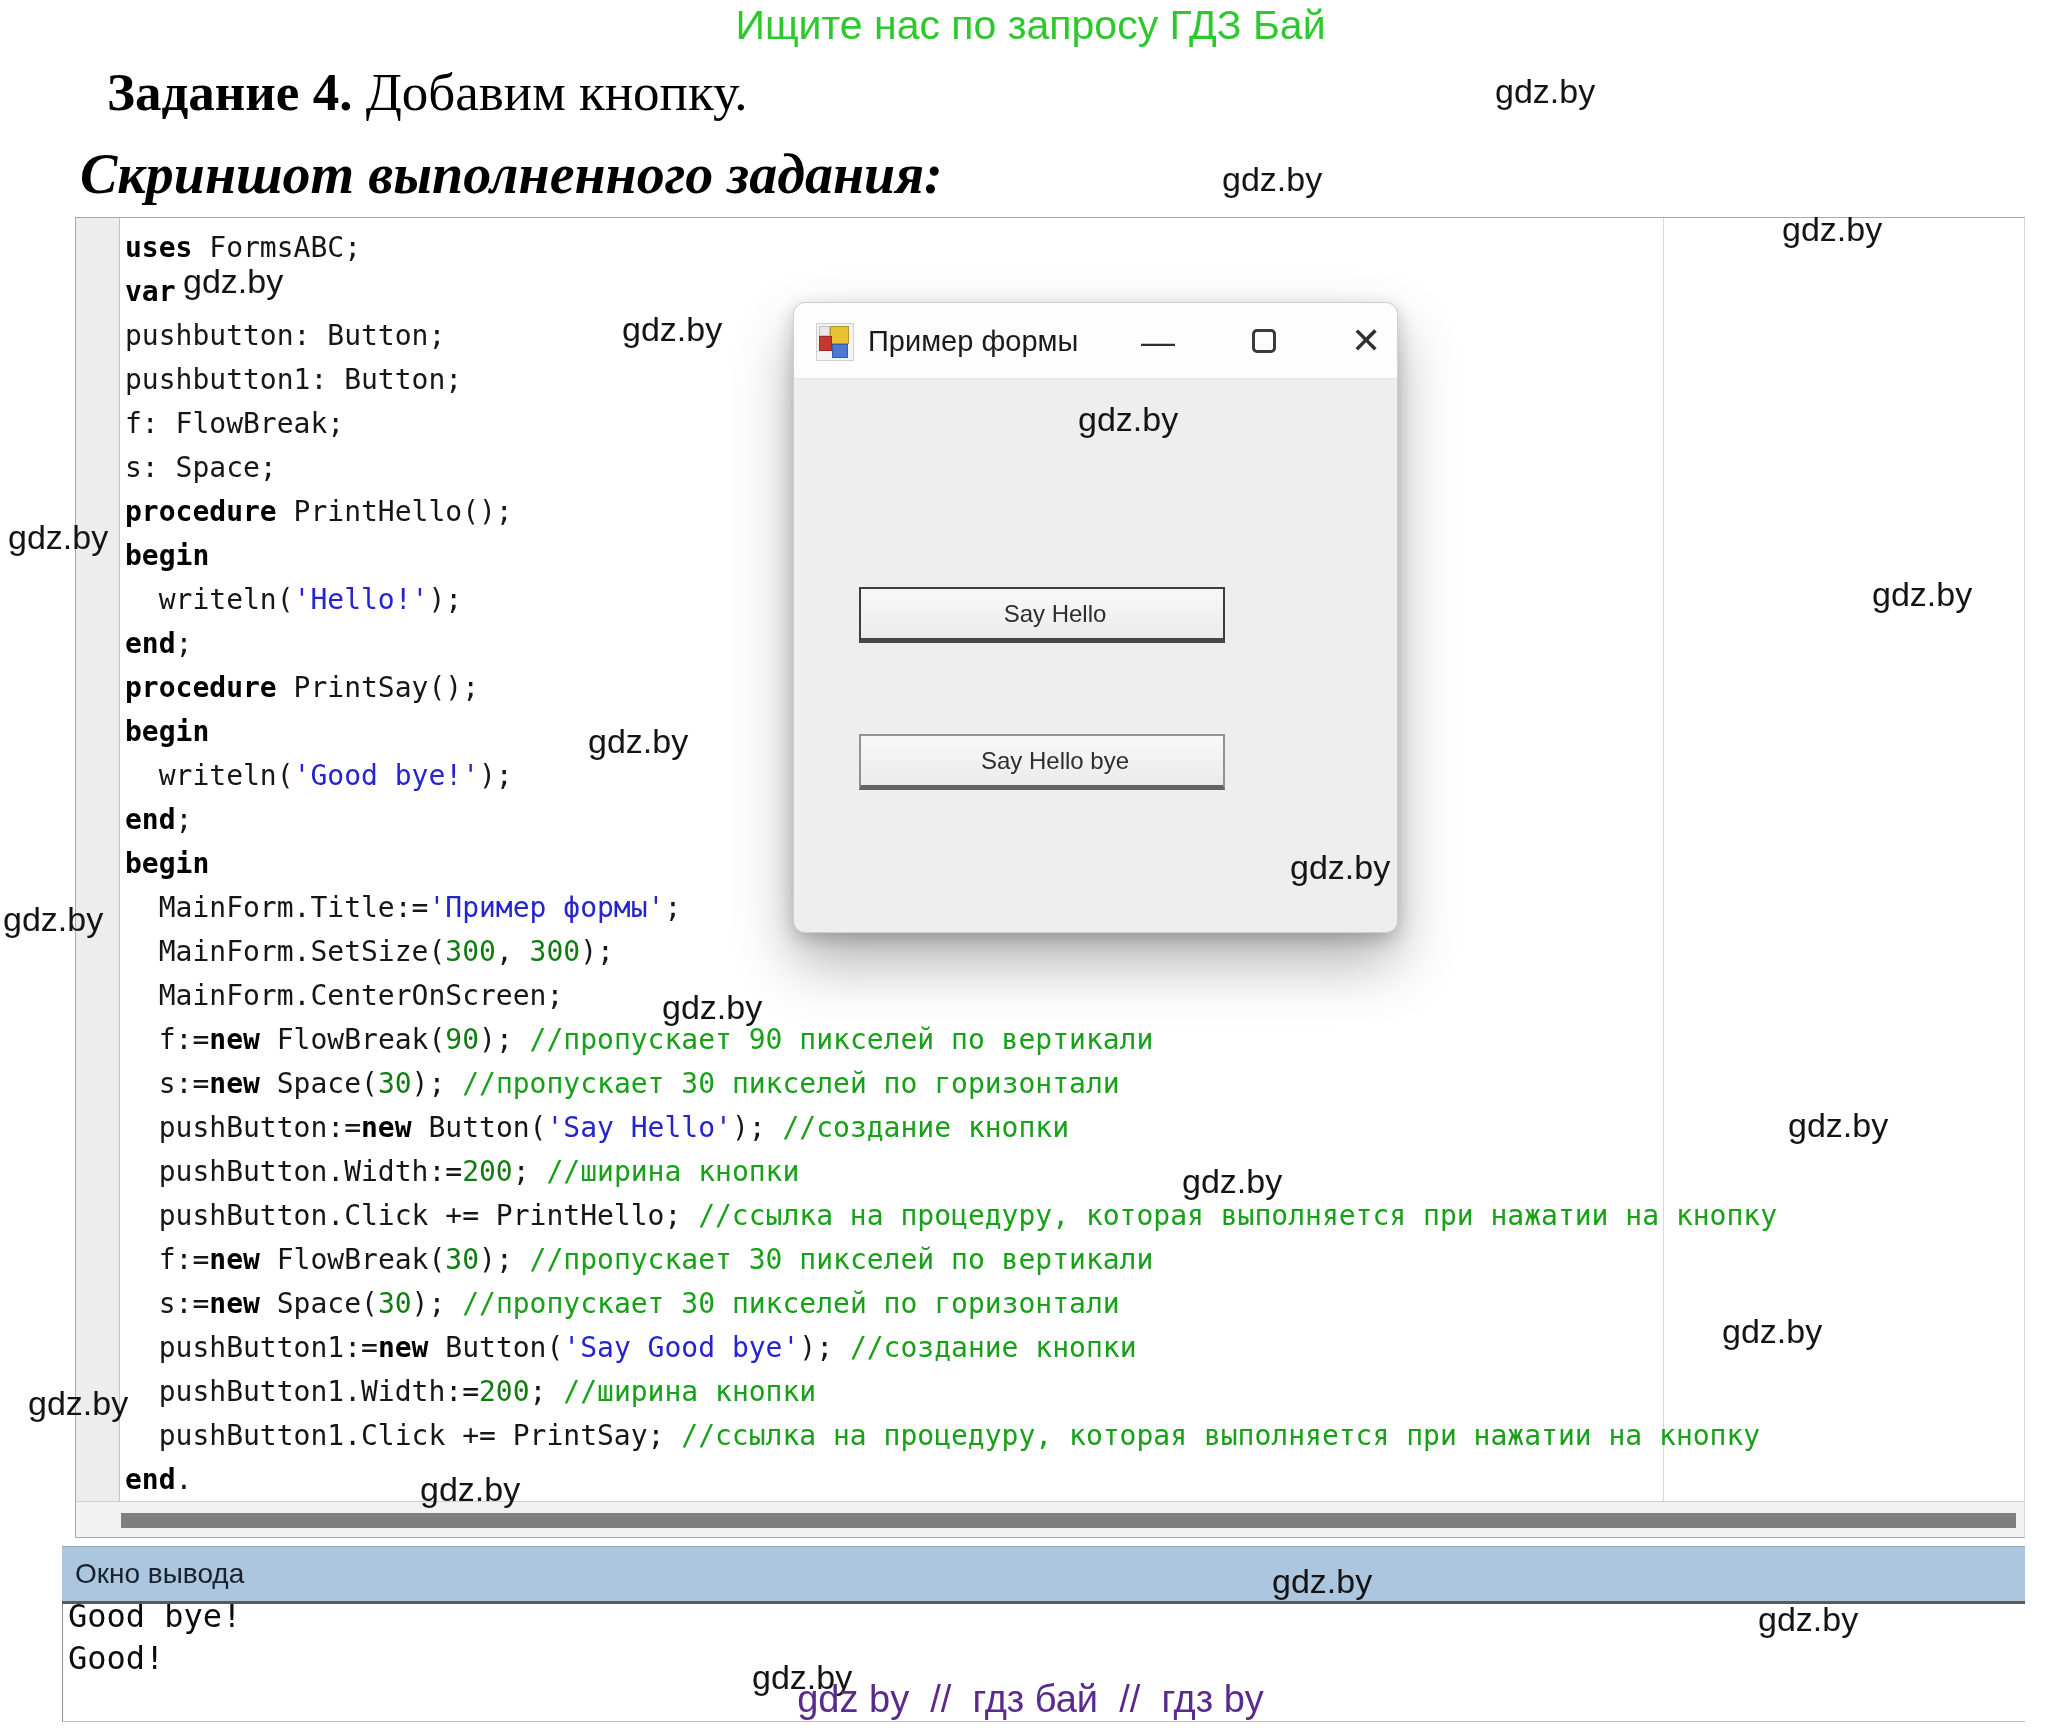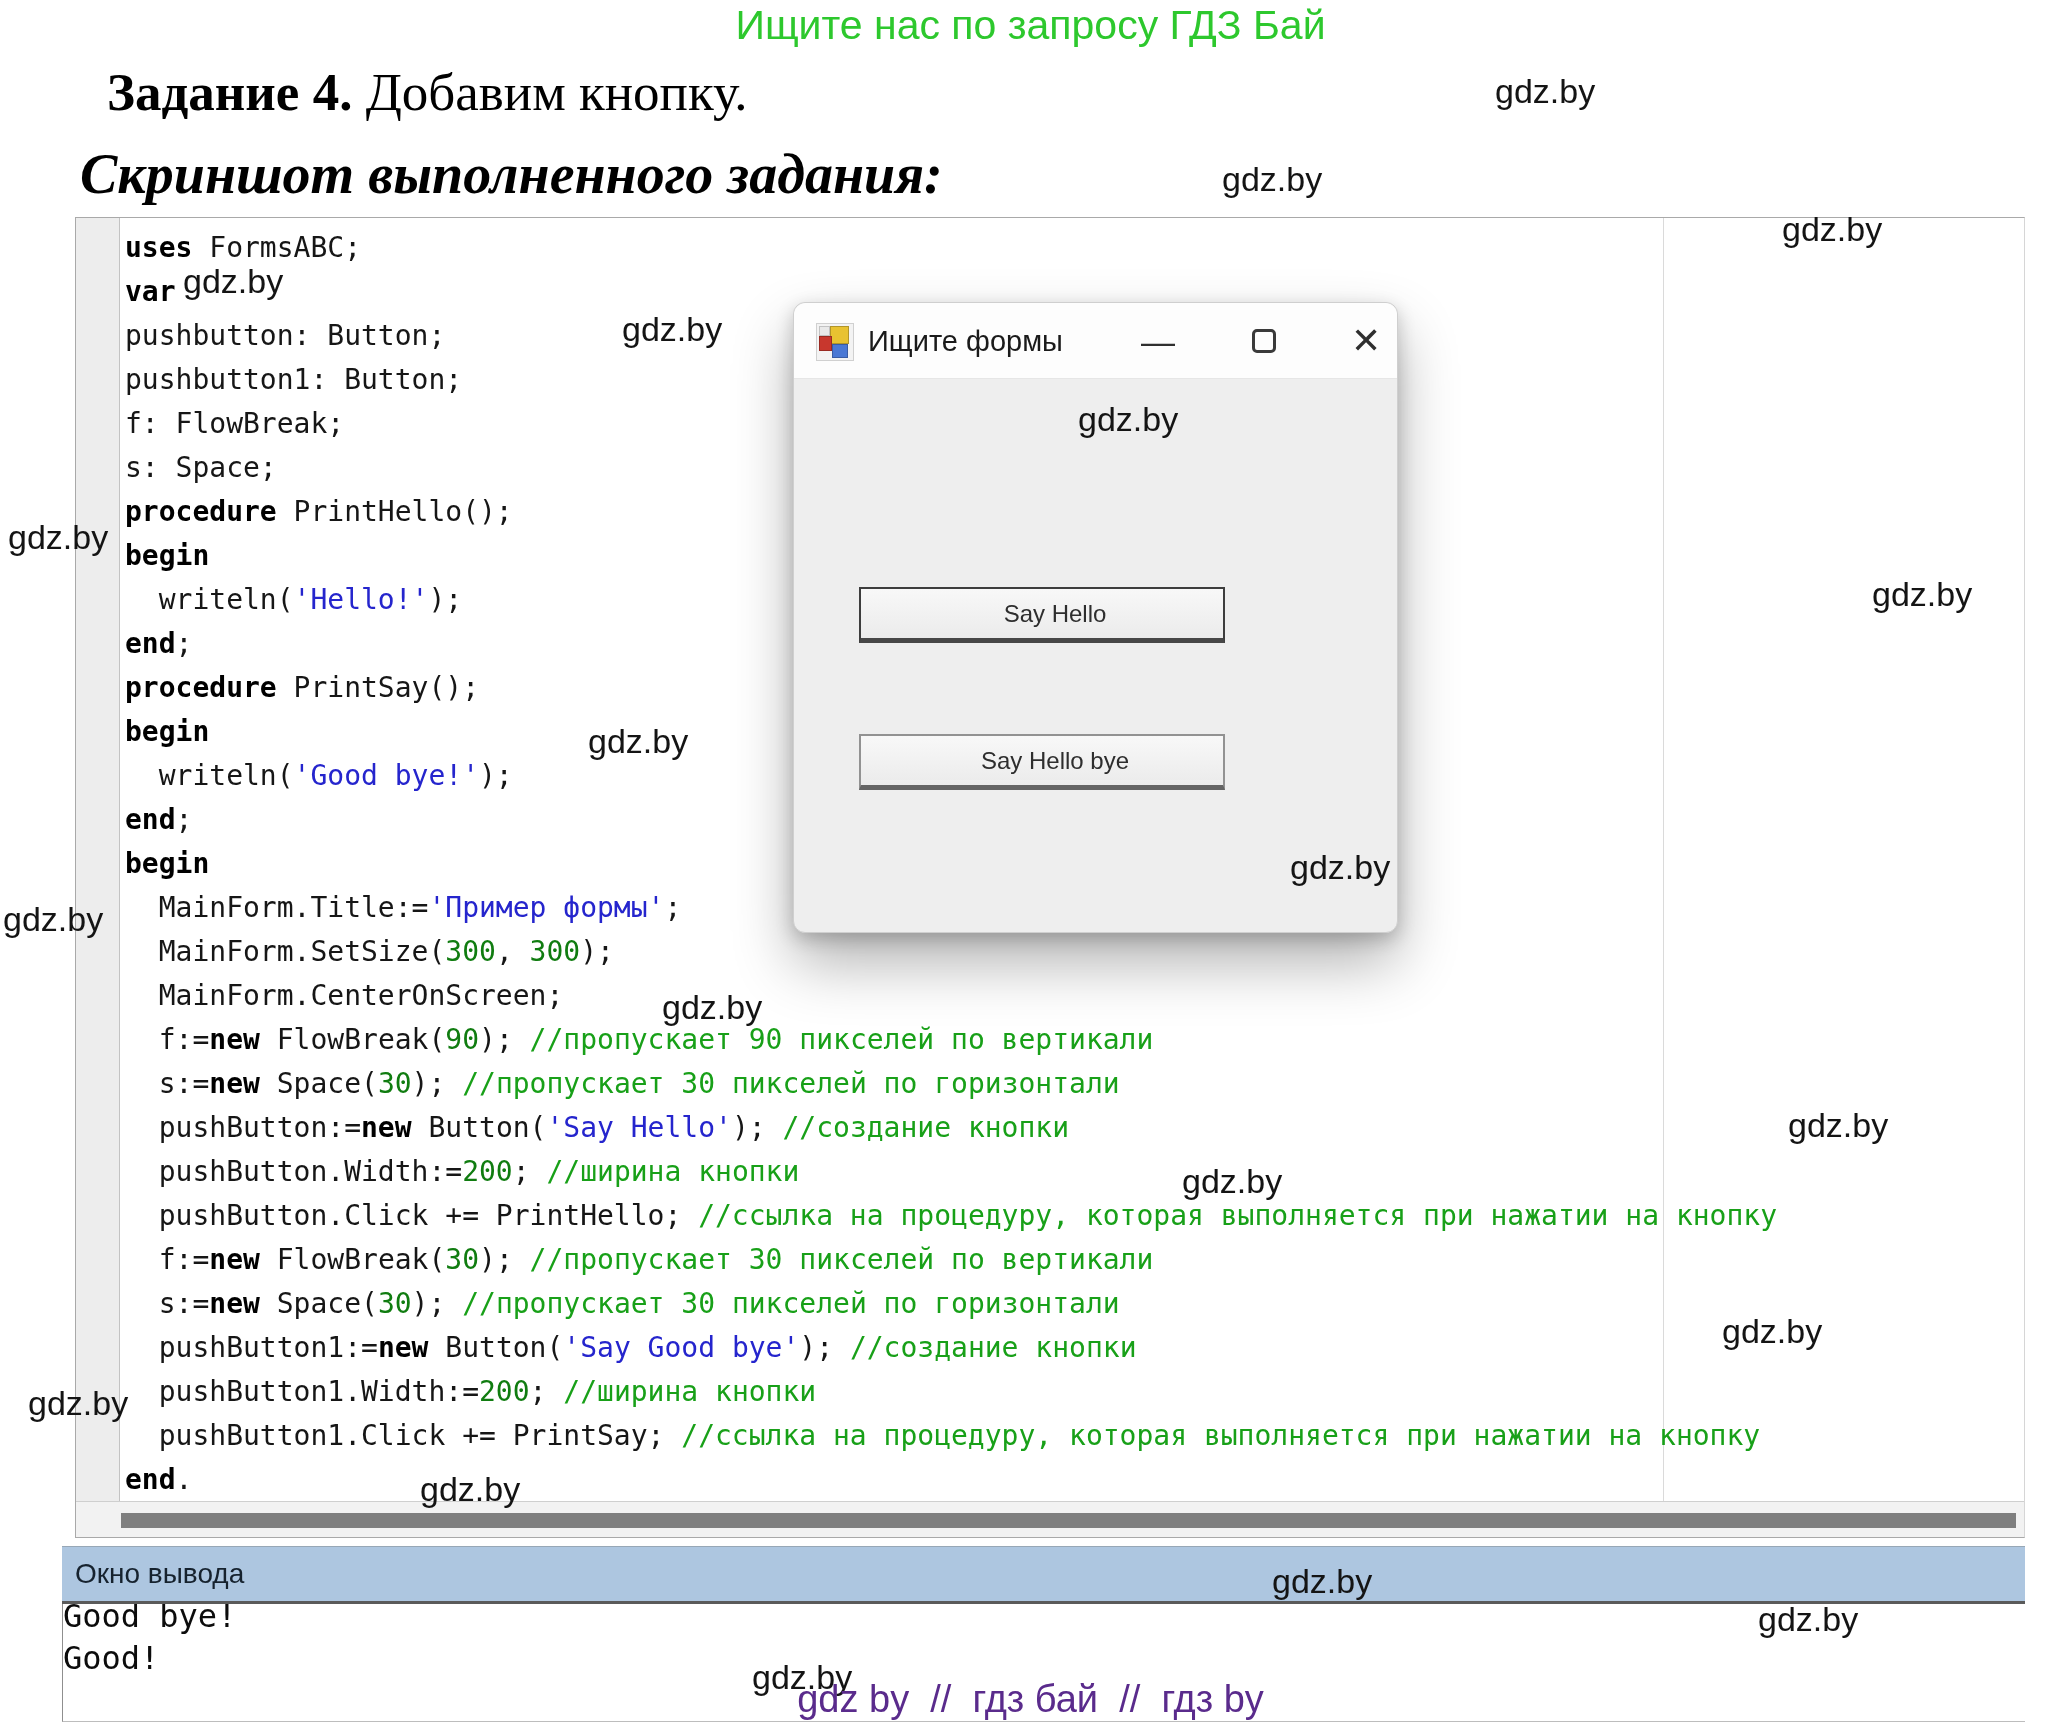--- a/index.html
+++ b/index.html
@@ -102,21 +102,21 @@
     background:var(--outbar,#adc6e0);border-top:1px solid #97a7b6;border-bottom:3px solid #5a5a5a;
     box-sizing:border-box;display:flex;align-items:center;
   }
   .out-header-label{margin-left:13px;font-size:28px;color:#16222e;}
   .out-panel{
     position:absolute;left:62px;top:1595px;width:1963px;height:127px;z-index:4;
     background:#ffffff;border-left:1px solid #8f8f8f;border-bottom:1px solid #bdbdbd;box-sizing:border-box;
   }
   .out-line{
     font-family:"DejaVu Sans Mono","Liberation Mono",monospace;
-    font-size:32px;line-height:42px;color:#0c0c0c;white-space:pre;
+    font-size:32px;line-height:42px;color:#0c0c0c;margin-left:5px;white-space:pre;
   }
   
   .footer{
     position:absolute;left:0;top:1678px;width:100%;text-align:center;z-index:50;
     font-size:38px;color:var(--purple,#5a2b8c);white-space:pre;
   }
 </style>
 </head>
 <body>
 
@@ -136,21 +136,21 @@
 </div>
 
 <div class="form-window">
   <div class="form-titlebar">
     <span class="form-icon">
       <span class="sq gray"></span>
         <span class="sq yellow"></span>
         <span class="sq red"></span>
         <span class="sq blue"></span>
     </span>
-    <span class="form-title">Ищите формы</span>
+    <span class="form-title">Пример формы</span>
     <span class="win-ctrl min">
         <span>—</span>
       </span>
     <span class="win-ctrl max">
         <span class="max-glyph"></span>
       </span>
     <span class="win-ctrl close">
         <span>✕</span>
       </span>
   </div>

